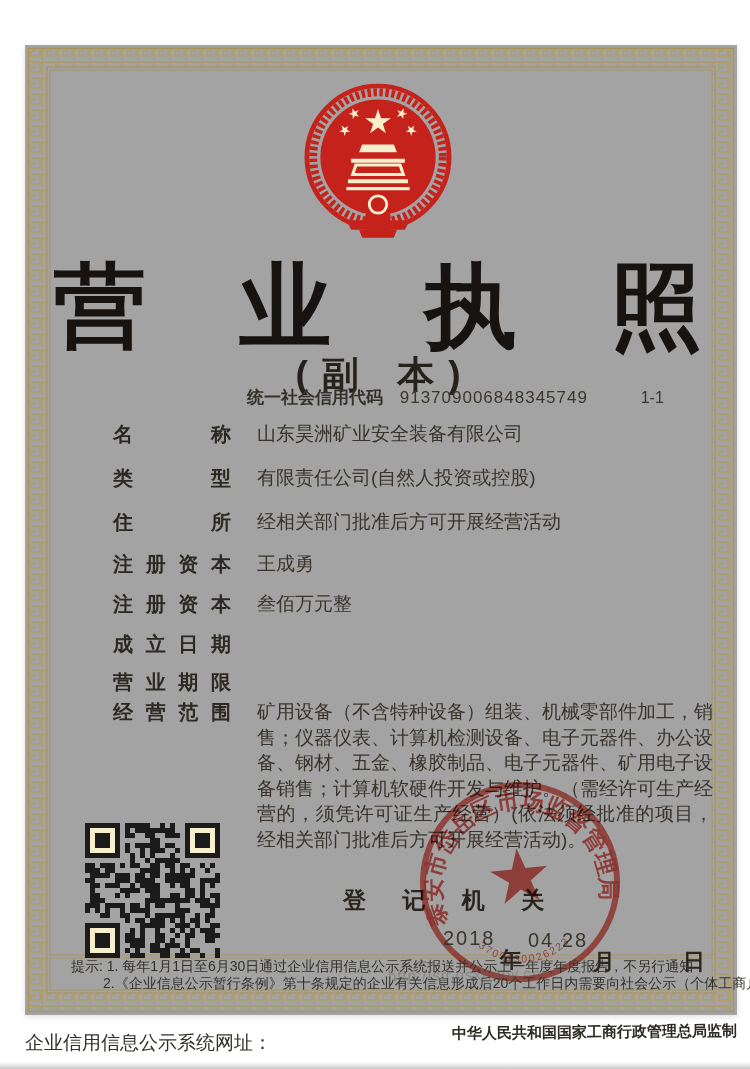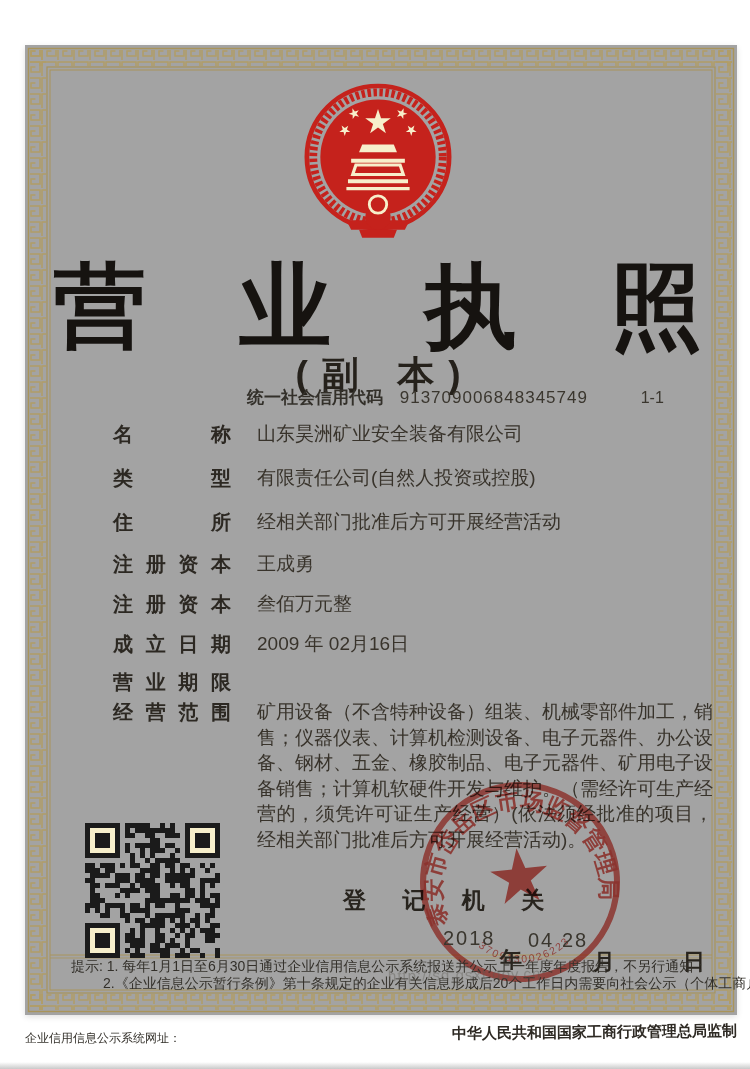--- a/index.html
+++ b/index.html
@@ -54,21 +54,21 @@
   
   #notes { left:18px; top:913px; width:676px; color:#33302a; }
   #notes .nline { white-space:nowrap; font-size:14px; line-height:17px;margin-left:28px; }
   #notes .nline2 { padding-left:32px; }
 
   
   #ghost-url { left:388px; top:966px; font-size:15px; color:rgba(90,88,80,0.38);
     transform:rotate(-1deg); letter-spacing:1px; }
 
   
-  #footer-left { left:25px; top:1030px; font-size:12px; color:#33302a; }
+  #footer-left { left:25px; top:1030px; font-size:19px; color:#33302a; }
   #footer-right { left:452px; top:1023px; font-size:15px; font-weight:600; color:#2e2a24;
     transform:rotate(-0.6deg); }
   #scan-shadow { left:0; top:1062px; width:750px; height:7px;
     background:linear-gradient(#ffffff, #c9c9c9); }
 </style>
 </head>
 <body>
 
 <div id="page">
 
@@ -140,21 +140,20 @@
     <div class="row" style="top:506px">
       <span class="flabel">注册资本</span>
       <span class="fvalue">王成勇</span>
     </div>
     <div class="row" style="top:546px">
       <span class="flabel">注册资本</span>
       <span class="fvalue">叁佰万元整</span>
     </div>
     <div class="row" style="top:586px">
       <span class="flabel">成立日期</span>
-      <span class="fvalue">2009 年 02月16日</span>
     </div>
     <div class="row" style="top:624px">
       <span class="flabel">营业期限</span>
     </div>
     <div class="row" style="top:654px">
       <span class="flabel">经营范围</span>
       <span class="fvalue wide">矿用设备（不含特种设备）组装、机械零部件加工，销售；仪器仪表、计算机检测设备、电子元器件、办公设备、钢材、五金、橡胶制品、电子元器件、矿用电子设备销售；计算机软硬件开发与维护。（需经许可生产经营的，须凭许可证生产经营）(依法须经批准的项目，经相关部门批准后方可开展经营活动)。</span>
     </div>
 
     <svg id="qr" class="abs" viewBox="0 0 135 135" xmlns="http://www.w3.org/2000/svg">

